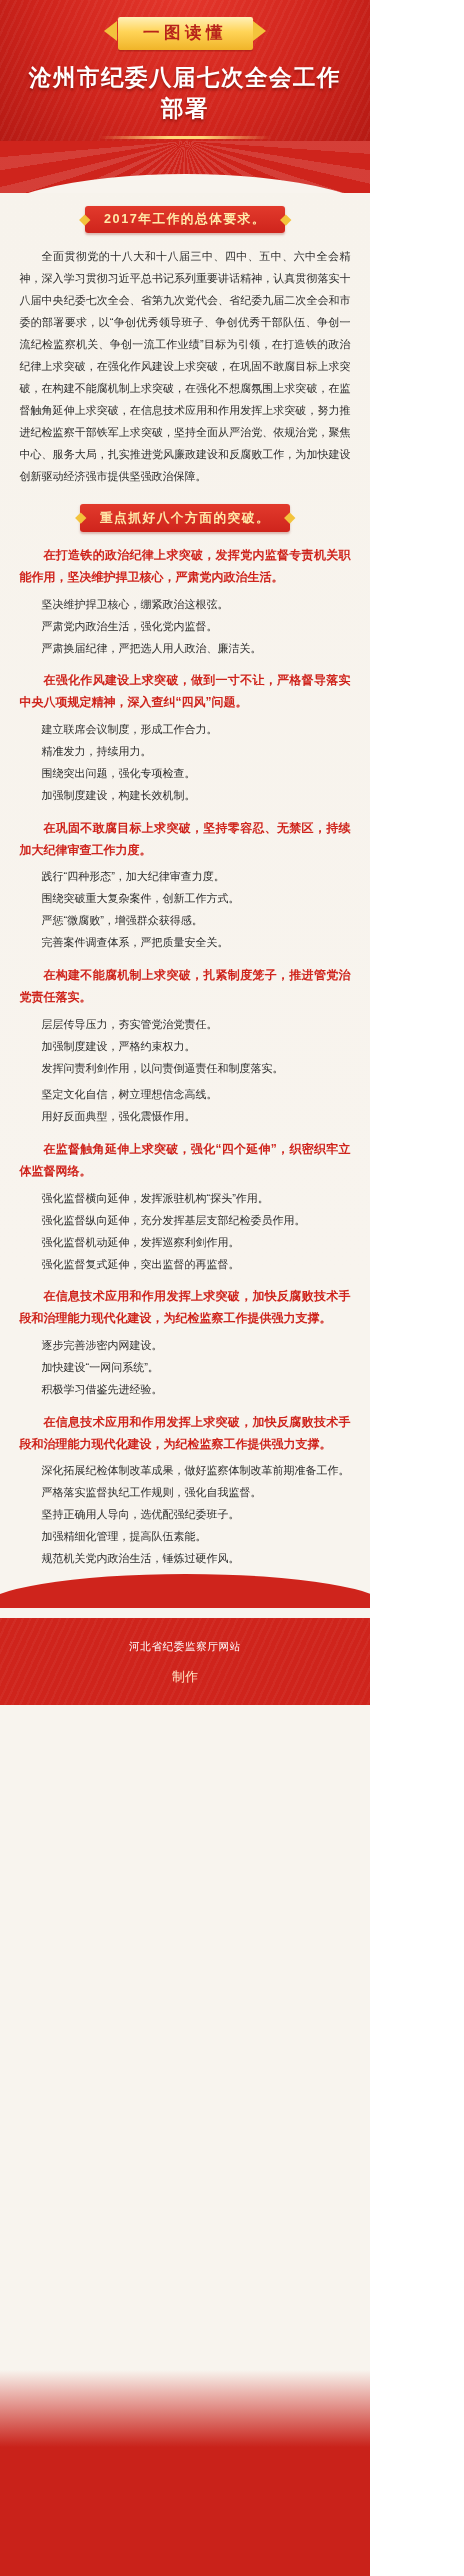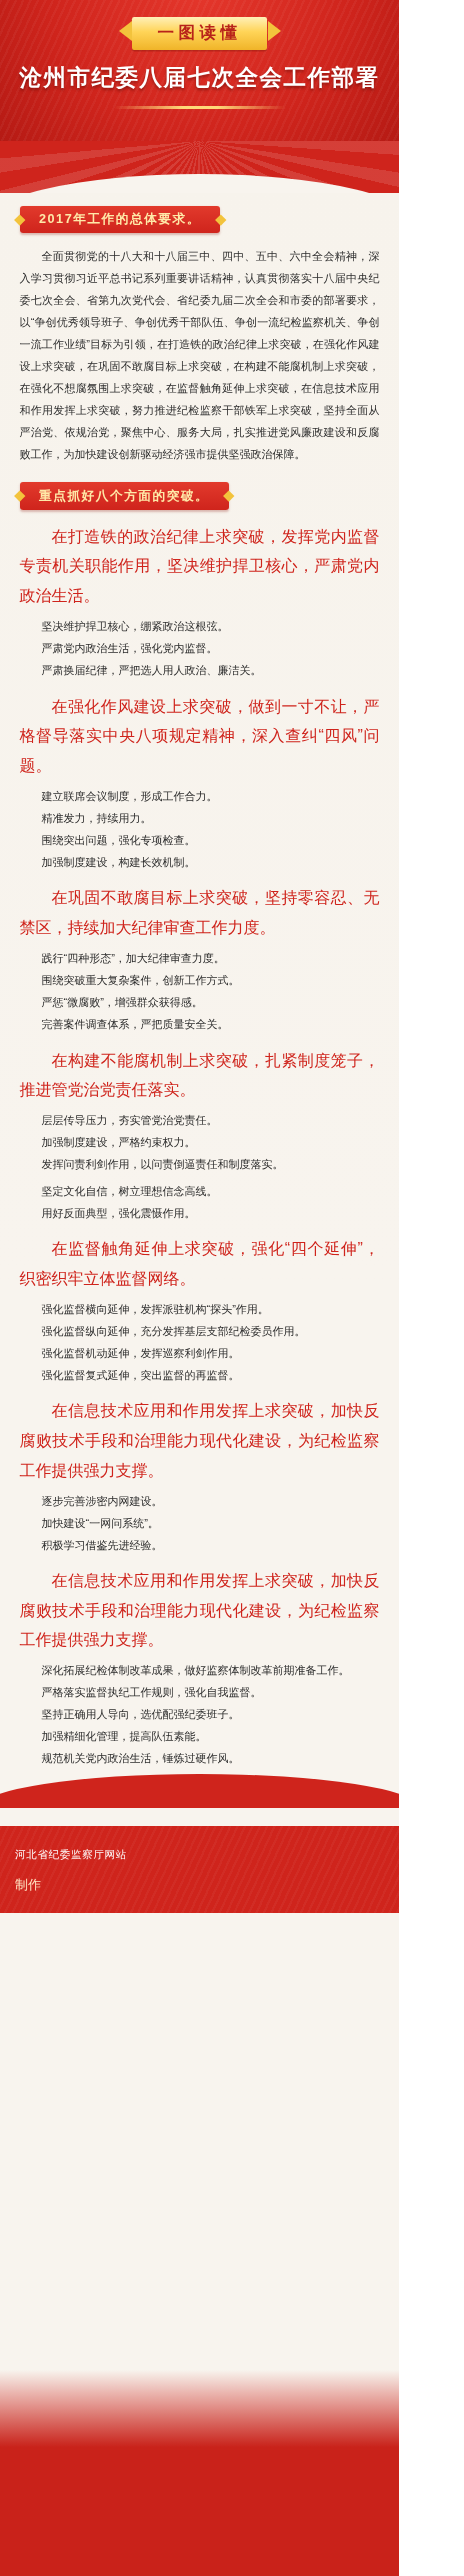--- a/index.html
+++ b/index.html
@@ -2,21 +2,21 @@
 <html style="font-size:12px"><head>
 <meta charset="utf-8">
 <style>
   * { box-sizing: border-box; margin: 0; padding: 0; }
   body {
     width: 465px;
     font-family: "Liberation Sans", "DejaVu Sans", sans-serif;
     background: #ffffff;
   }
   .poster {
-    width: 399px;
+    width: 370px;
     min-height: 2576px;
     position: relative;
     background: linear-gradient(180deg, #d42a20 0%, #c9221a 2%, #f7f3ec 6%, #f8f4ee 50%, #f8f4ee 92%, #c9221a 95%, #c9221a 100%);
     overflow: hidden;
   }
   
   .top-band {
     position: relative;
     background: #cf241c;
     padding: 16.5px 0 0 0;
@@ -106,20 +106,21 @@
   }
 
   
   .body-wrap {
     position: relative;
     z-index: 4;
     padding: 3px 19.5px 0 19.5px;
   }
   .section-head {
     margin: 10.5px auto 12px auto;
+    text-align: center;
   }
   .head-pill {
     display: inline-block;
     background: linear-gradient(180deg,#e23a2c 0%, #cf241c 100%);
     color: #ffe9a8;
     font-size: 12.7px;
     font-weight: bold;
     letter-spacing: 1.5px;
     padding: 5.2px 19.5px;
     border-radius: 3px;
@@ -141,43 +142,44 @@
   p.para {
     font-size: 11px;
     line-height: 2.0;
     color: #2c2c2c;
     text-align: justify;
     text-indent: 2em;
     margin-bottom: 17px;
   }
   .block { margin-bottom: 4.5px; }
   h3.sub {
-    font-size: 16px;
-    font-weight: normal;
+    font-size: 12px;
+    font-weight: bold;
     color: #cf241c;
     line-height: 1.85;
     text-indent: 2em;
     margin: 10.5px 0 4.5px 0;
     text-align: justify;
   }
   ul.points { list-style: none; margin: 0 0 3px 0; padding: 0; }
   ul.points li {
     font-size: 11px;
     line-height: 2.0;
     color: #2c2c2c;
     text-indent: 2em;
     text-align: justify;
   }
 
   
   .footer {
     position: relative;
-    margin-top: 18px;
+    margin-top: 10px;
     background: #cf241c;
     padding: 19.5px 15px 16.5px 15px;
+    text-align: center;
     color: #ffffff;
   }
   .footer:before {
     content: "";
     position: absolute;
     left: 0; right: 0; top: 0; bottom: 0;
     background: repeating-linear-gradient(115deg, rgba(255,255,255,0.04) 0 2.2px, rgba(0,0,0,0) 2.2px 6.7px);
   }
   .footer-curve {
     height: 34px;

